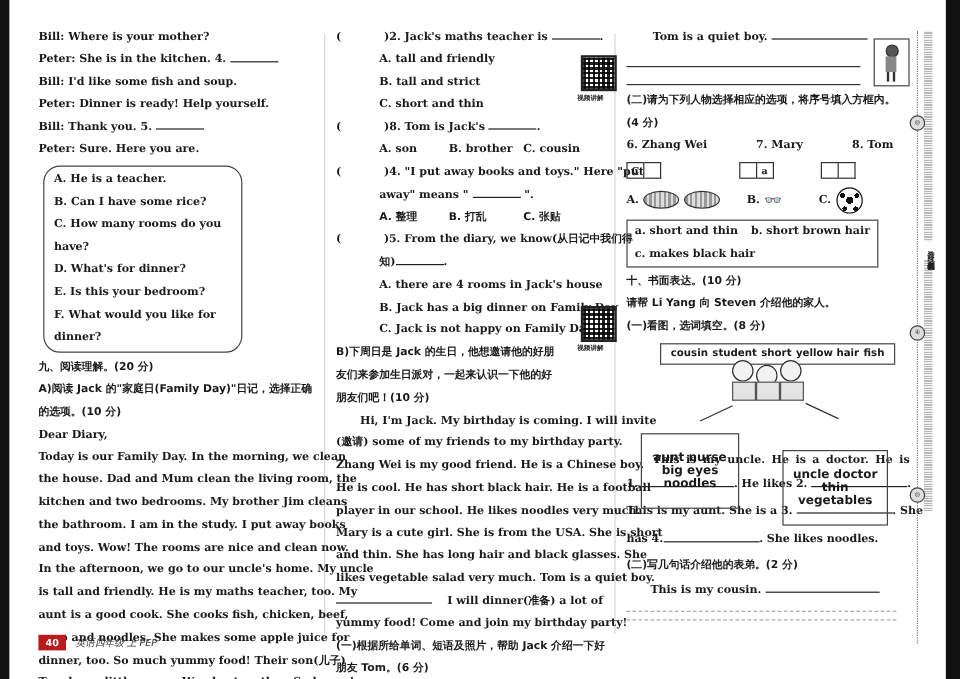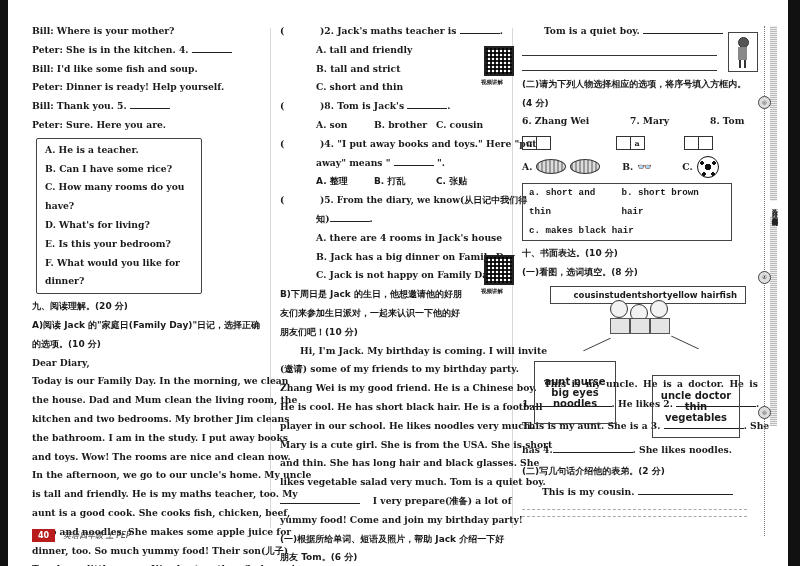--- a/index.html
+++ b/index.html
@@ -26,21 +26,21 @@
   .line { white-space: nowrap; }
   .just { text-align: justify; text-align-last: justify; white-space: nowrap; }
   .blank { display: inline-block; border-bottom: 1px solid #222; height: 10px; vertical-align: baseline; }
   .w40 { width: 40px; } .w80 { width: 80px; } .w95 { width: 95px; }
   .indent { padding-left: 36px; }
   .indent2 { padding-left: 20px; }
   .paren { display: inline-block; width: 40px; }
   .cn { font-family: "DejaVu Sans", sans-serif; font-weight: bold; font-size: 9px; }
 
   .optbox {
-    border: 1px solid #444; border-radius: 2px; padding: 2px 8px; margin: 3px 0 3px 4px; width: 148px;
+    border: 1px solid #444; border-radius: 14px; padding: 2px 8px; margin: 3px 0 3px 4px; width: 148px;
   }
   .qr {
     position: absolute; width: 26px; height: 26px;
     background:
       repeating-linear-gradient(90deg, #222 0 2px, #fff 2px 4px),
       repeating-linear-gradient(0deg, #222 0 2px, #fff 2px 4px);
     background-blend-mode: multiply;
     border: 2px solid #222;
   }
   .qr-label { position: absolute; font-size: 5.5px; line-height: 7px; font-family: "DejaVu Sans", sans-serif; font-weight: bold; }
@@ -53,32 +53,32 @@
   .sq + .sq { border-left: none; }
   .boxrow { display: flex; margin: 2px 0 2px 0; }
   .boxrow .grp { width: 88px; }
   .boxrow .grp:nth-child(2) { padding-left: 20px; width: 70px; }
   .boxrow .grp:nth-child(3) { padding-left: 10px; }
 
   .picrow { display: flex; align-items: center; gap: 4px; height: 26px; }
   .plate { display: inline-block; width: 28px; height: 13px; border: 1px solid #333; border-radius: 50%; background: repeating-linear-gradient(90deg, #999 0 2px, #ddd 2px 4px); vertical-align: middle; }
   .glasses { display: inline-block; font-size: 12px; vertical-align: middle; }
   .ball { display: inline-block; width: 20px; height: 20px; border-radius: 50%; border: 1.5px solid #111; background: radial-gradient(circle at 50% 50%, #111 0 3px, transparent 3px), radial-gradient(circle at 20% 30%, #111 0 2px, transparent 2px), radial-gradient(circle at 80% 30%, #111 0 2px, transparent 2px), radial-gradient(circle at 30% 85%, #111 0 2px, transparent 2px), radial-gradient(circle at 75% 85%, #111 0 2px, transparent 2px), #fff; vertical-align: middle; }
-  .abox { border: 1px solid #444; padding: 0 6px; margin: 3px 0; width: 196px; font-family: Liberation Mono, monospace; }
+  .abox { border: 1px solid #444; padding: 0 6px; margin: 3px 0; width: 196px; }
   .abox .row { display: flex; justify-content: space-between; }
 
   .tom-pic { position: absolute; left: 728px; top: 32px; width: 28px; height: 38px; border: 1px solid #444; }
   .tom-pic .head { position: absolute; left: 9px; top: 4px; width: 9px; height: 9px; border-radius: 50%; border: 1px solid #333; background: #555; }
   .tom-pic .body { position: absolute; left: 9px; top: 14px; width: 9px; height: 13px; background: #888; }
   .tom-pic .legs { position: absolute; left: 10px; top: 27px; width: 7px; height: 8px; border-left: 2px solid #333; border-right: 2px solid #333; box-sizing: border-box; }
 
   .wline { border-bottom: 1px solid #333; height: 14px; }
   .dline { border-bottom: 1px dashed #aaa; height: 6px; }
 
-  .fam-wordbox { border: 1.5px solid #444; padding: 1px 8px; margin: 4px 0 0 28px; width: 178px; display: flex; justify-content: flex-end; font-family: "DejaVu Sans", sans-serif; font-size: 8.5px; line-height: 14px; }
+  .fam-wordbox { border: 1.5px solid #444; padding: 1px 8px; margin: 4px 0 0 28px; width: 178px; display: flex; justify-content: space-between; font-family: "DejaVu Sans", sans-serif; font-size: 8.5px; line-height: 14px; }
   .fam-area { position: relative; height: 88px; }
   .family-pic { position: absolute; left: 88px; top: 10px; width: 60px; height: 36px; }
   .face { position: absolute; width: 16px; height: 16px; border-radius: 50%; border: 1px solid #333; background: #f2f2f2; }
   .f1 { left: 0; top: 4px; } .f2 { left: 20px; top: 8px; } .f3 { left: 40px; top: 4px; }
   .bod { position: absolute; top: 22px; width: 18px; height: 14px; border: 1px solid #555; background: #e4e4e4; }
   .b1 { left: 0; } .b2 { left: 20px; } .b3 { left: 40px; }
   .hint { position: absolute; border: 1.5px solid #444; font-family: "DejaVu Sans", sans-serif; font-size: 10px; line-height: 11px; text-align: center; padding: 14px 4px; margin-top: 15px; }
   .hint1 { left: 12px; top: 60px; width: 72px; }
   .hint2 { left: 130px; top: 74px; width: 78px; }
   .arrow { position: absolute; border-top: 1px solid #333; }
@@ -105,21 +105,21 @@
   <div class="line"><span>Peter</span>: <span>She is in the kitchen. 4.</span> <span class="blank w40"></span></div>
   <div class="line"><span>Bill</span>: <span>I'd like some fish and soup.</span></div>
   <div class="line"><span>Peter</span>: <span>Dinner is ready!  Help yourself.</span></div>
   <div class="line"><span>Bill</span>: <span>Thank you. 5.</span> <span class="blank w40"></span></div>
   <div class="line"><span>Peter</span>: <span>Sure. Here you are.</span></div>
 
   <div class="optbox">
     <div>A. He is a teacher.</div>
     <div>B. Can I have some rice?</div>
     <div>C. How many rooms do you have?</div>
-    <div>D. What's for living?</div>
+    <div>D. What's for dinner?</div>
     <div>E. Is this your bedroom?</div>
     <div>F. What would you like for dinner?</div>
   </div>
 
   <div class="line cn">九、阅读理解。(20 分)</div>
   <div class="line cn">A)阅读 Jack 的"家庭日(Family Day)"日记，选择正确</div>
   <div class="line cn">的选项。(10 分)</div>
   <div class="line">Dear Diary,</div>
   <div class="just">Today is our Family Day. In the morning, we clean</div>
   <div class="just">the house. Dad and Mum clean the living room, the</div>
@@ -167,21 +167,21 @@
   <div class="line cn">友们来参加生日派对，一起来认识一下他的好</div>
   <div class="line cn">朋友们吧！(10 分)</div>
   <div class="just indent2">Hi, I'm Jack. My birthday is coming. I will invite</div>
   <div class="just">(邀请) some of my friends to my birthday party.</div>
   <div class="just">Zhang Wei is my good friend. He is a Chinese boy.</div>
   <div class="just">He is cool. He has short black hair. He is a football</div>
   <div class="just">player in our school. He likes noodles very much.</div>
   <div class="just">Mary is a cute girl. She is from the USA. She is short</div>
   <div class="just">and thin. She has long hair and black glasses. She</div>
   <div class="just">likes vegetable salad very much. Tom is a quiet boy.</div>
-  <div class="line"><span class="blank w80"></span> &nbsp;&nbsp;&nbsp;<span>I very prepare(准备) a lot of</span></div>
+  <div class="line"><span class="blank w80"></span> &nbsp;&nbsp;&nbsp;<span>I will dinner(准备) a lot of</span></div>
   <div class="line">yummy food!  Come and join my birthday party!</div>
   <div class="line cn">(一)根据所给单词、短语及照片，帮助 Jack 介绍一下好</div>
   <div class="line cn">朋友 Tom。(6 分)</div>
 
 </div>
 
 <div class="qr" style="left:484px; top:46px;"></div>
 <div class="qr-label" style="left:481px; top:79px;">视频讲解</div>
 <div class="qr" style="left:484px; top:255px;"></div>
 <div class="qr-label" style="left:481px; top:288px;">视频讲解</div>
@@ -214,20 +214,21 @@
   <div class="abox">
     <div class="row">
       <span>a. short and thin</span>
       <span>b. short brown hair</span>
     </div>
     <div class="row">
       <span>c. makes black hair</span>
     </div>
   </div>
   <div class="line cn">十、书面表达。(10 分)</div>
+  <div class="line cn">请帮 Li Yang 向 Steven 介绍他的家人。</div>
   <div class="line cn">(一)看图，选词填空。(8 分)</div>
   <div class="fam-area">
     <div class="fam-wordbox">
       <span>cousin</span>
       <span>student</span>
       <span>short</span>
       <span>yellow hair</span>
       <span>fish</span>
     </div>
     <div class="family-pic">

